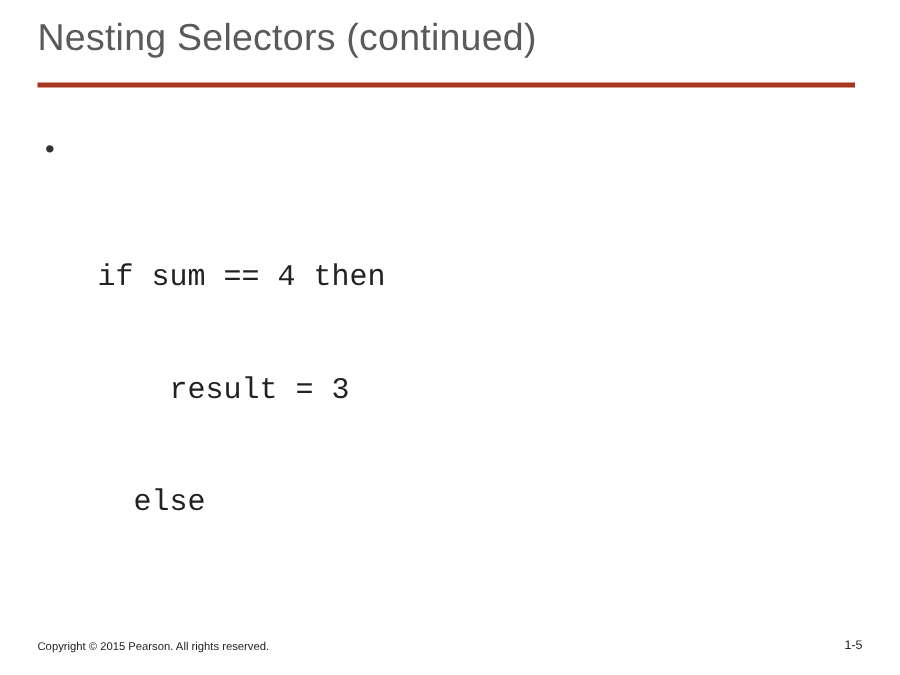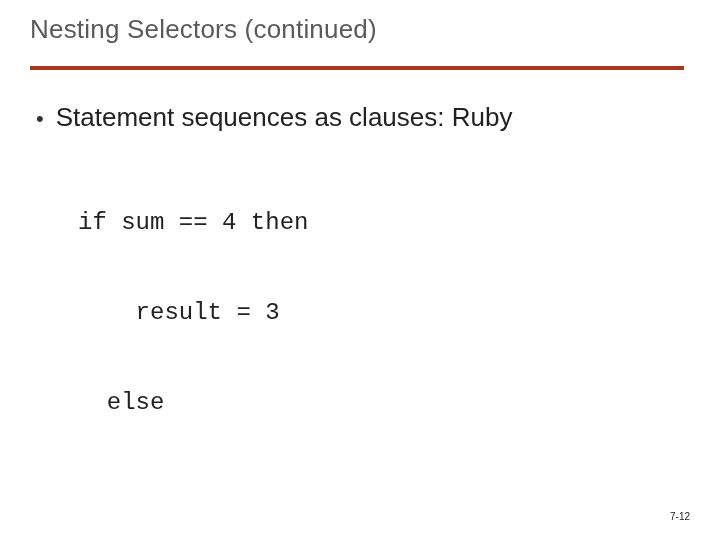--- a/index.html
+++ b/index.html
@@ -15,21 +15,21 @@
   .slide {
     width: 720px;
     height: 540px;
     position: relative;
     box-sizing: border-box;
   }
   .title {
     position: absolute;
     left: 30px;
     top: 14px;
-    font-size: 26px;
+    font-size: 30px;
     font-weight: 500;
     color: #5a5a5a;
     letter-spacing: 0.2px;
   }
   .hr {
     position: absolute;
     left: 30px;
     top: 66px;
     width: 654px;
     height: 4px;
@@ -85,27 +85,27 @@
 <body>
 
 <div class="slide">
 
   <div class="title">Nesting Selectors (continued)</div>
 
   <div class="hr"></div>
 
   <div class="bullet-row">
     <span class="bullet-dot">•</span>
-    <span class="bullet-text">Statement sequences as clauses: Ruby</span>
   </div>
 
   <div class="code">
     <div>if sum == 4 then</div>
     <div>    result = 3</div>
     <div>  else</div>
     
     
     
   </div>
 
-  <div class="footer-right">7-12</div>
+  <div class="footer-left">Copyright © 2015 Pearson. All rights reserved.</div>
+  <div class="footer-right">1-5</div>
 
 </div>
 
 </body></html>

